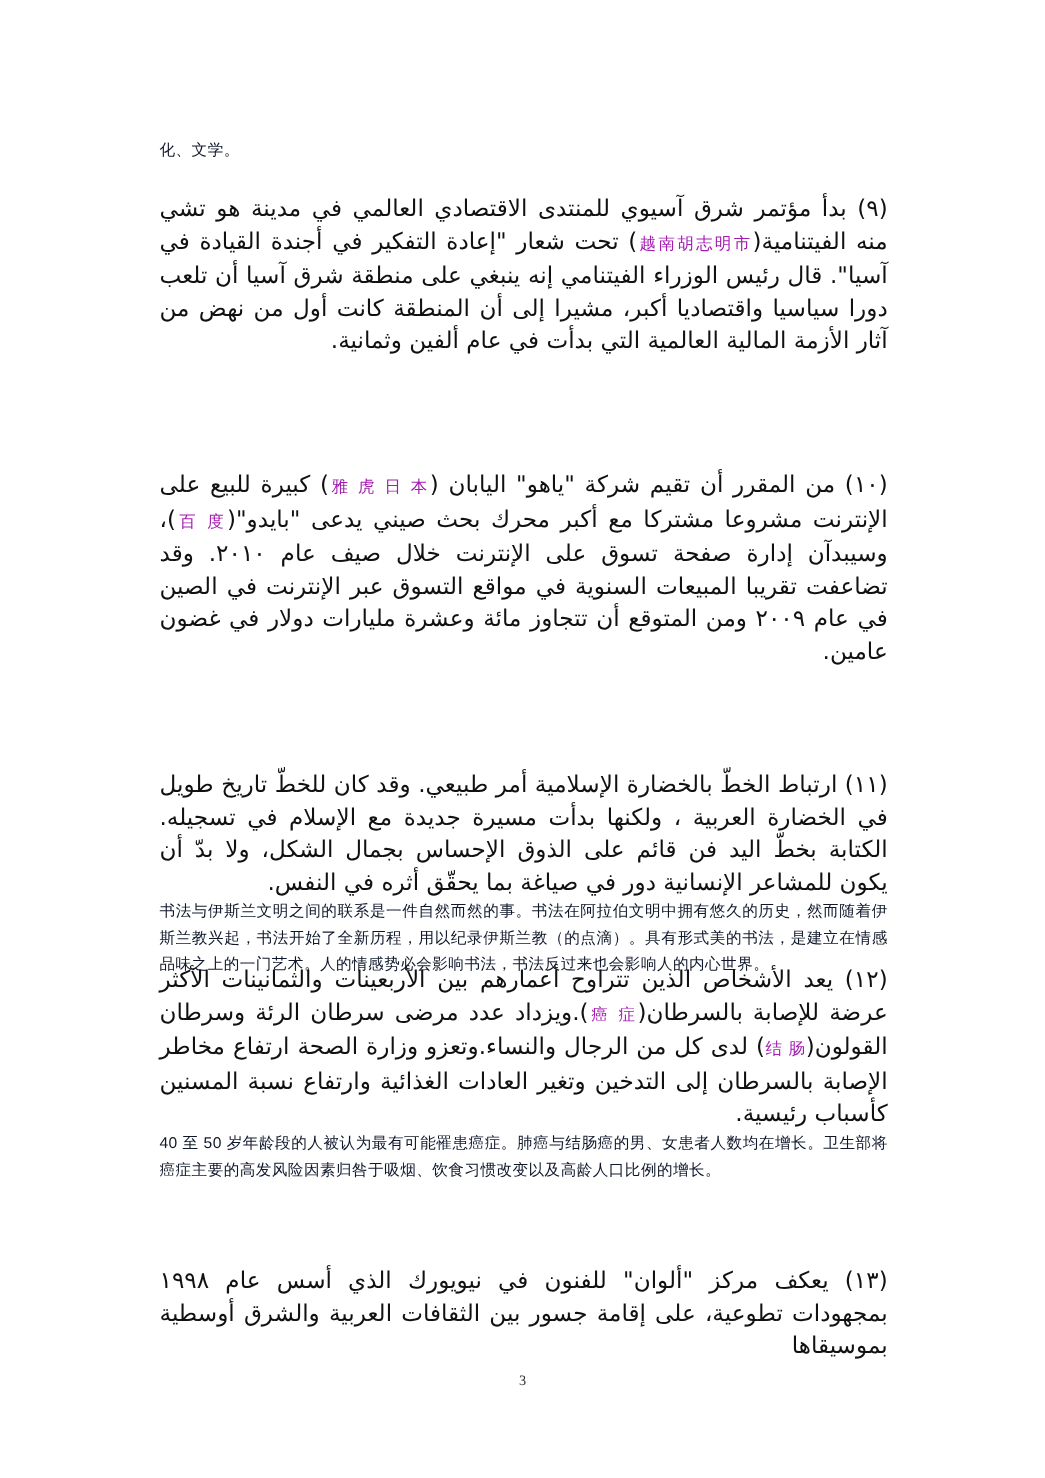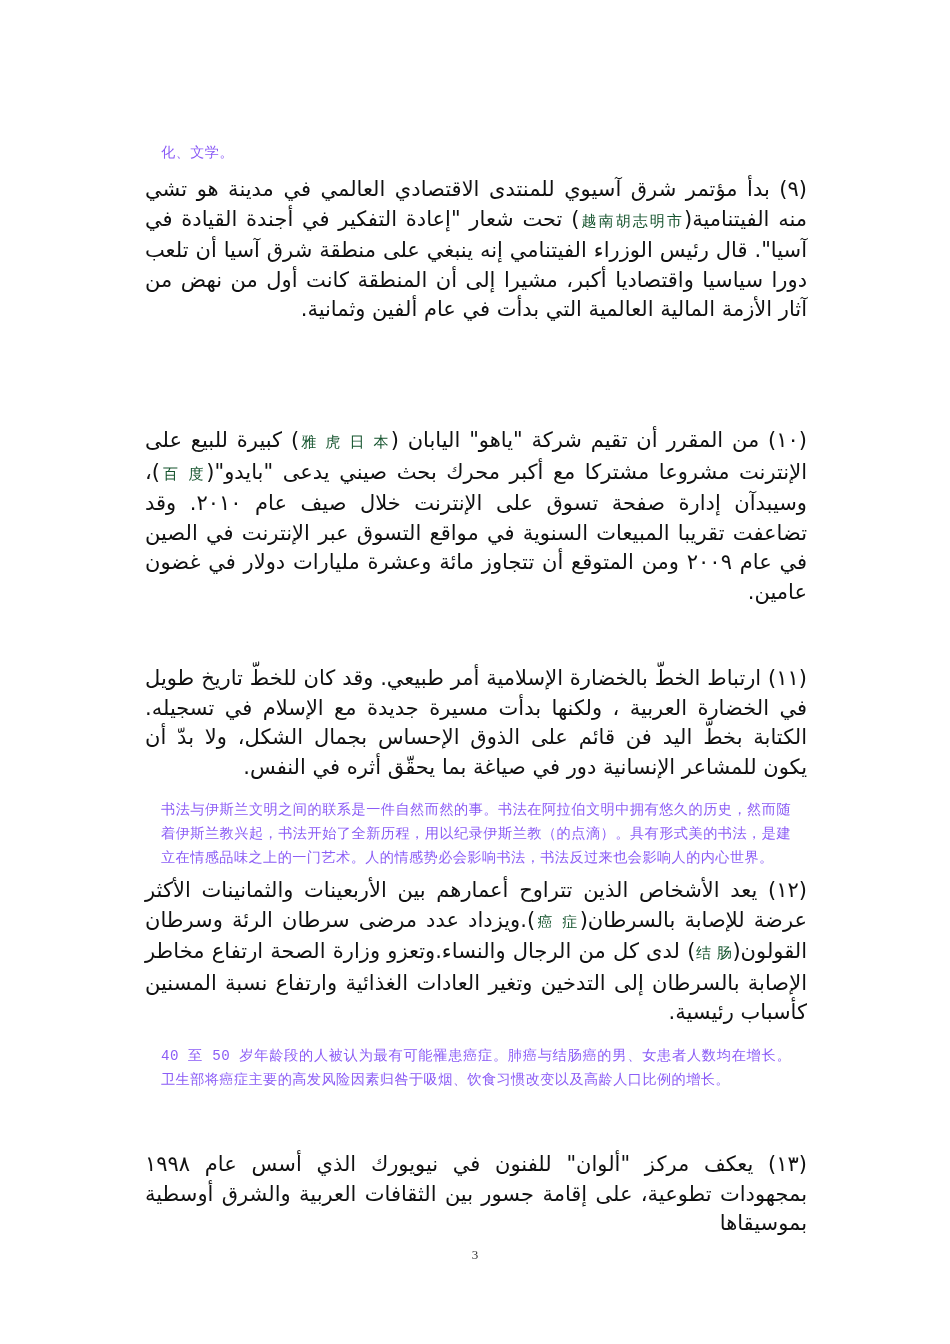--- a/index.html
+++ b/index.html
@@ -14,53 +14,53 @@
       overflow: hidden;
       color: #1a1a1a;
     }
     .page {
       position: absolute;
       left: 145px;
       top: 0;
       width: 662px;
     }
     .cn {
-      font-family: Liberation Mono, monospace;
+      font-family: Liberation Sans, sans-serif;
       font-size: 14.2px;
       line-height: 24px;
-      color: #8b5cf6;
+      color: #0f172a;
       text-align: justify;
       text-align-last: left;
       letter-spacing: 0.4px;
-      margin: 16px;
+      margin: 0;
     }
     .ar {
       font-family: "DejaVu Sans", "Liberation Sans", sans-serif;
       font-size: 21px;
       line-height: 29.5px;
       color: #111111;
       direction: rtl;
       text-align: justify;
       text-align-last: right;
       margin: 0;
     }
     .ar .cjk {
       font-family: "DejaVu Serif", serif;
       font-size: 15px;
-      color: #14532d;
+      color: #a21caf;
     }
     .block {
       position: absolute;
       left: 0;
       width: 662px;
     }
     #b-intro { top: 125px; }
     #b9 { top: 175px; }
     #b10 { top: 426px; }
-    #b11 { top: 664px; }
+    #b11 { top: 699px; }
     #b12 { top: 876px; }
     #b13 { top: 1150px; }
     .page-number {
       position: absolute;
       left: 0;
       width: 950px;
       top: 1247px;
       text-align: center;
       font-family: "Liberation Serif", serif;
       font-size: 13px;

